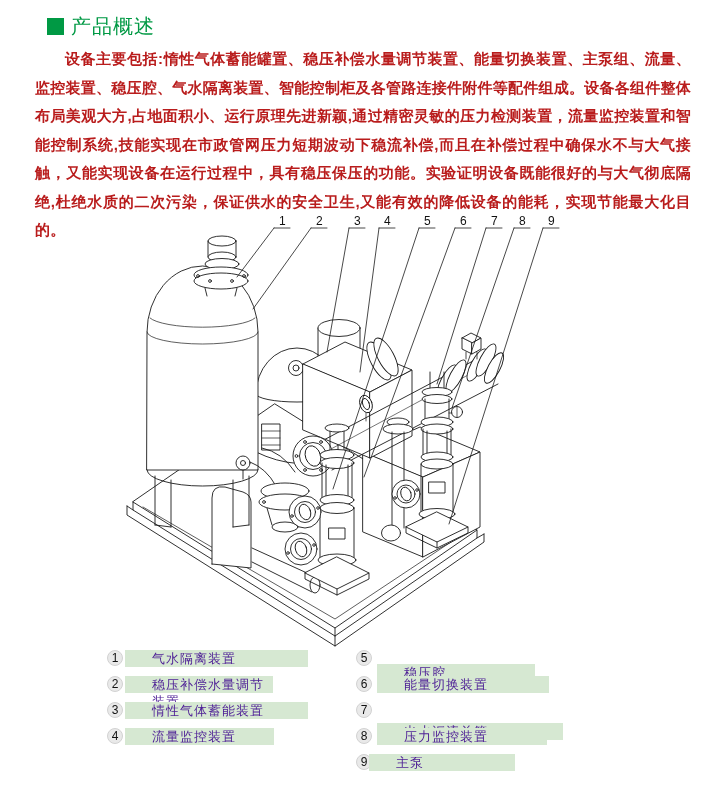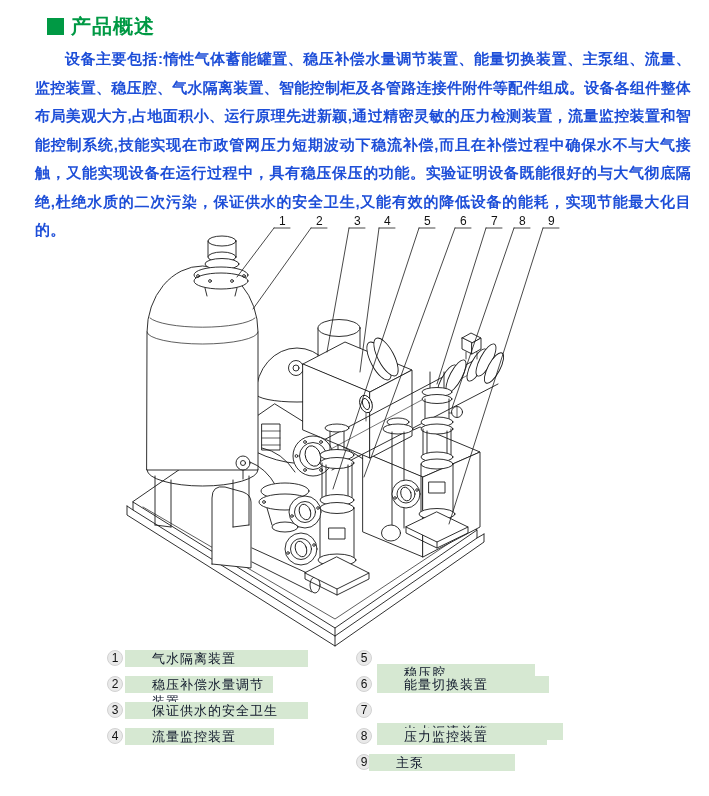--- a/index.html
+++ b/index.html
@@ -3,37 +3,37 @@
 <meta charset="utf-8">
 <style>
   html,body{margin:0;padding:0;}
   body{
     width:709px;height:796px;position:relative;background:#ffffff;
     font-family:"Liberation Sans","DejaVu Sans",sans-serif;
     overflow:hidden;
   }
   .title-row{position:absolute;left:47px;top:14px;display:flex;align-items:center;}
   .title-square{width:17px;height:17px;background:#009944;display:inline-block;margin-right:7px;}
-  .title-text{font-size:20px;font-weight:bold;color:#009944;letter-spacing:1px;line-height:24px;}
+  .title-text{font-size:20px;font-weight:normal;color:#009944;letter-spacing:1px;line-height:24px;}
   .intro{
     position:absolute;left:35px;top:45px;width:656px;
-    font-size:15px;line-height:28.5px;color:#1d4ed8;font-weight:600;
+    font-size:15px;line-height:28.5px;color:#b91c1c;font-weight:600;
     text-align:justify;text-indent:2em;letter-spacing:0.2px;
   }
   svg text.callout{font-size:12px;fill:#111;font-family:"Liberation Sans","DejaVu Sans",sans-serif;}
   .legend{position:absolute;left:0;top:0;width:709px;height:796px;pointer-events:none;}
   .legend-item{position:absolute;height:17px;}
   .legend-num{
     position:absolute;width:16px;height:16px;border-radius:50%;
     background:#e9e9e9;border:1px solid #d2d2d2;box-sizing:border-box;
     text-align:center;line-height:14px;font-size:12px;color:#111;
   }
   .legend-bar{
     position:absolute;height:17px;background:#d6e8d2;
-    font-size:13px;line-height:17px;color:#0f172a;padding-left:27px;box-sizing:border-box;
+    font-size:13px;line-height:17px;color:#4c1d95;padding-left:27px;box-sizing:border-box;
     letter-spacing:1px;
   }
   .diagram-svg{position:absolute;left:0;top:0;}
 </style>
 </head>
 <body>
 
 <div class="title-row">
   <span class="title-square"></span>
   <span class="title-text">产品概述</span>
@@ -237,21 +237,21 @@
   <div class="legend-item">
     <span class="legend-num" style="left:107px;top:650px">1</span>
     <span class="legend-bar" style="left:125px;top:650px;width:183px">气水隔离装置</span>
   </div>
   <div class="legend-item">
     <span class="legend-num" style="left:107px;top:676px">2</span>
     <span class="legend-bar" style="left:125px;top:676px;width:148px">稳压补偿水量调节装置</span>
   </div>
   <div class="legend-item">
     <span class="legend-num" style="left:107px;top:702px">3</span>
-    <span class="legend-bar" style="left:125px;top:702px;width:183px">保证供水的安全卫生</span>
+    <span class="legend-bar" style="left:125px;top:702px;width:183px">情性气体蓄能装置</span>
   </div>
   <div class="legend-item">
     <span class="legend-num" style="left:107px;top:728px">4</span>
     <span class="legend-bar" style="left:125px;top:728px;width:149px">流量监控装置</span>
   </div>
 
   <div class="legend-item">
     <span class="legend-num" style="left:356px;top:650px">5</span>
     <span class="legend-bar" style="left:377px;top:664px;width:158px">稳压腔</span>
   </div>

